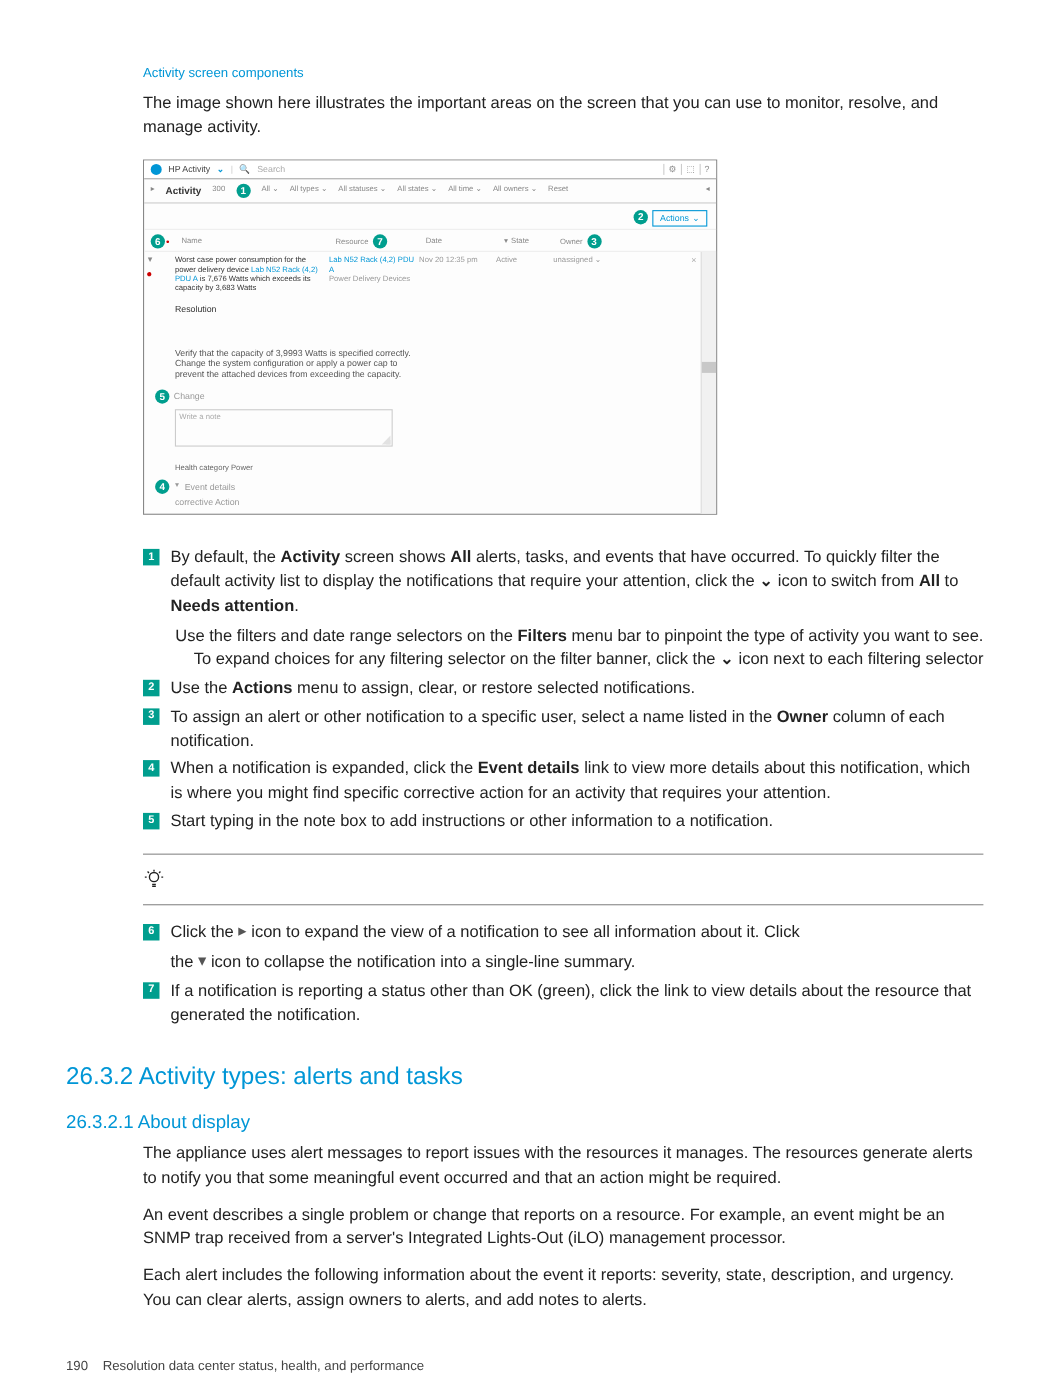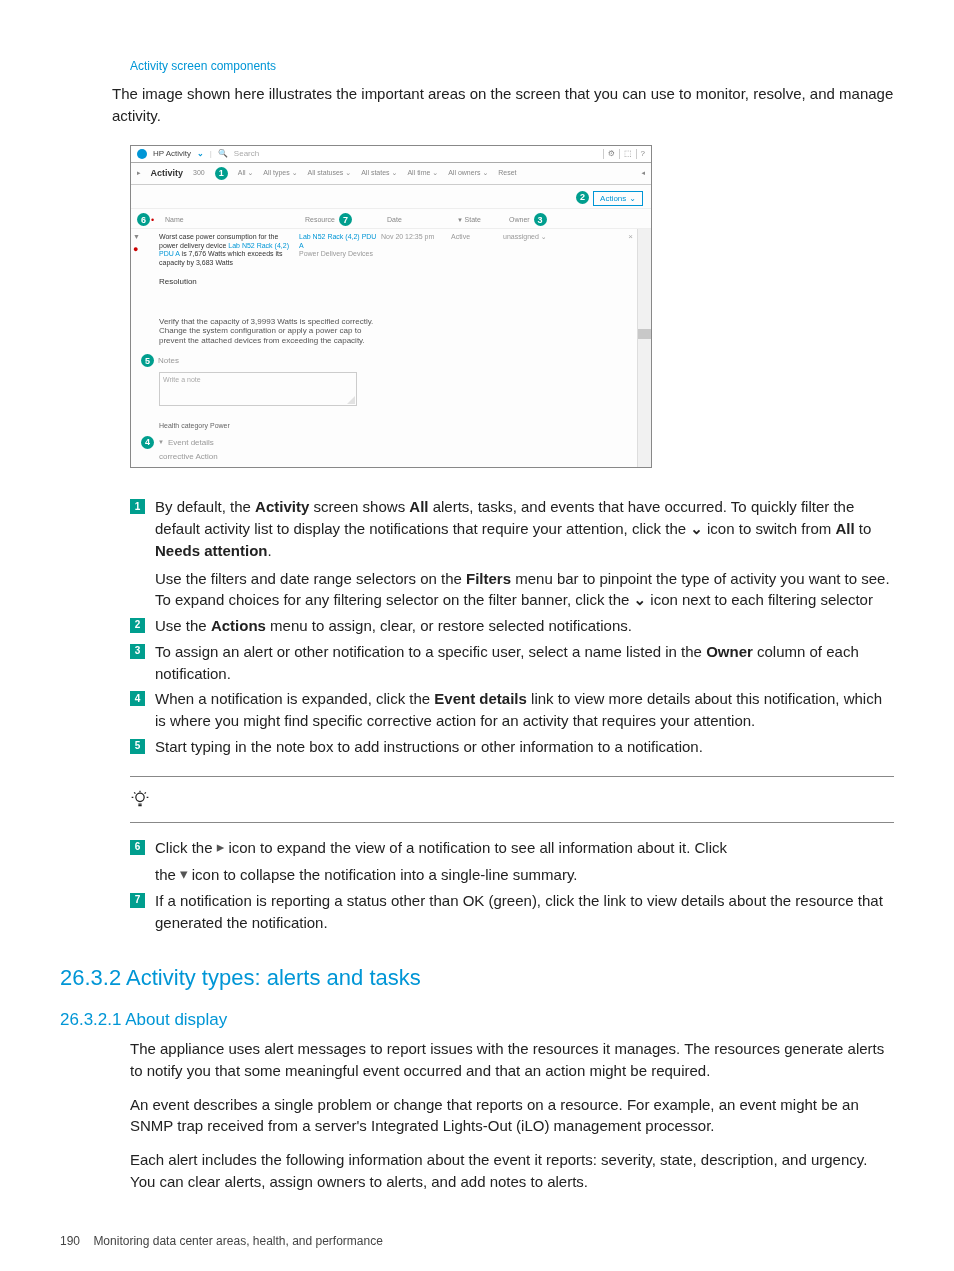--- a/index.html
+++ b/index.html
@@ -13,21 +13,21 @@
     box-sizing: border-box;
     background: #fff;
   }
   .page-title {
     color: #0096d6;
     font-size: 12px;
     font-weight: normal;
     margin: 18px 0 8px 70px;
   }
   .intro {
-    margin: 0 0 18px 52px;
+    margin: 0 0 18px 70px;
   }
   .figure-wrap {
     margin: 0 0 28px 70px;
   }
   
   .fig {
     width: 520px;
     border: 0.5px solid #888;
     font-size: 8px;
     color: #444;
@@ -109,21 +109,21 @@
   .fig .close-x{color:#aaa;font-size:8px;text-align:right;padding-right:2px;}
   
   .legend {margin:0 0 10px 70px;}
   .leg-item{display:flex;gap:10px;margin:0 0 4px 0;}
   .leg-item .num{
     background:#009e8e;color:#fff;width:15px;height:15px;
     display:inline-flex;align-items:center;justify-content:center;
     font-size:10px;font-weight:bold;flex:none;margin-top:3px;
   }
   .leg-item .txt{flex:1;}
-  .leg-item .sub{margin:6px 0 0 0;}
+  .leg-item .sub{margin:6px 0 0 0;text-align:right;}
   .chev-ico{font-weight:bold;}
   
   .tip-wrap{
     margin:18px 0 14px 70px;
     border-top:1px solid #888;border-bottom:1px solid #888;
     padding:10px 0;display:flex;gap:16px;align-items:flex-start;
   }
   .tip-icon{font-size:18px;line-height:1;padding-top:2px;}
   .tip-label{color:#0096d6;font-weight:bold;}
   
@@ -228,21 +228,21 @@
           <div class="muted">Active</div>
           <div class="muted">unassigned ⌄</div>
         </div>
         <div class="close-x" style="position:absolute;right:16px;top:86px;">×</div>
 
         <div class="section-h">Resolution</div>
         <div class="res-text" style="max-width:220px;margin-top:28px;">Verify that the capacity of 3,9993 Watts is specified correctly. Change the system configuration or apply a power cap to prevent the attached devices from exceeding the capacity.</div>
 
         <div class="details-row" style="margin-top:6px;">
           <span class="callout" style="margin-left:-18px;">5</span>
-          <span class="muted">Notes</span>
+          <span class="muted">Change</span>
         </div>
         <div class="note-area">Write a note</div>
 
         <div class="section-h" style="color:#666;font-size:7px;margin-top:10px;">Health category Power</div>
 
         <div class="details-row">
           <span class="callout" style="margin-left:-18px;">4</span>
           <span class="muted" style="font-size:6px;">▼</span>
           <span class="muted">Event details</span>
         </div>
@@ -321,14 +321,14 @@
 <h2 class="sec">26.3.2 Activity types: alerts and tasks</h2>
 <h3 class="sec">26.3.2.1 About display</h3>
 
 <p class="body-para">The appliance uses alert messages to report issues with the resources it manages. The resources generate alerts to notify you that some meaningful event occurred and that an action might be required.</p>
 <p class="body-para">An event describes a single problem or change that reports on a resource. For example, an event might be an SNMP trap received from a server's Integrated Lights-Out (iLO) management processor.</p>
 <p class="body-para">Each alert includes the following information about the event it reports: severity, state, description, and urgency. You can clear alerts, assign owners to alerts, and add notes to alerts.</p>
 
 <div class="footer">
   <span>190</span>
   &nbsp;&nbsp;
-  <span>Monitoring data center areas, health, and performance</span>
+  <span>Resolution data center status, health, and performance</span>
 </div>
 
 </body></html>

